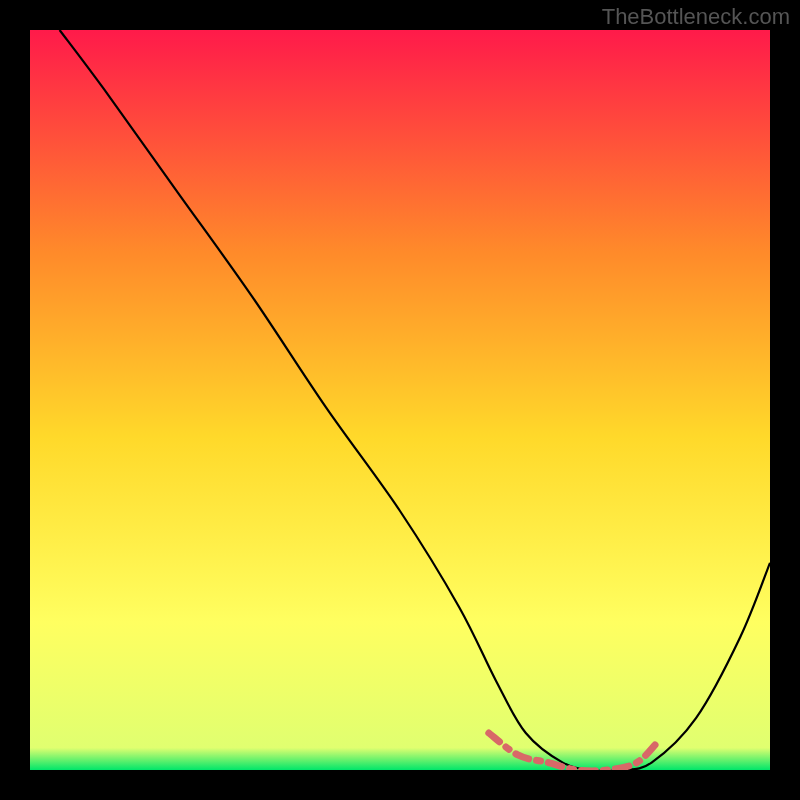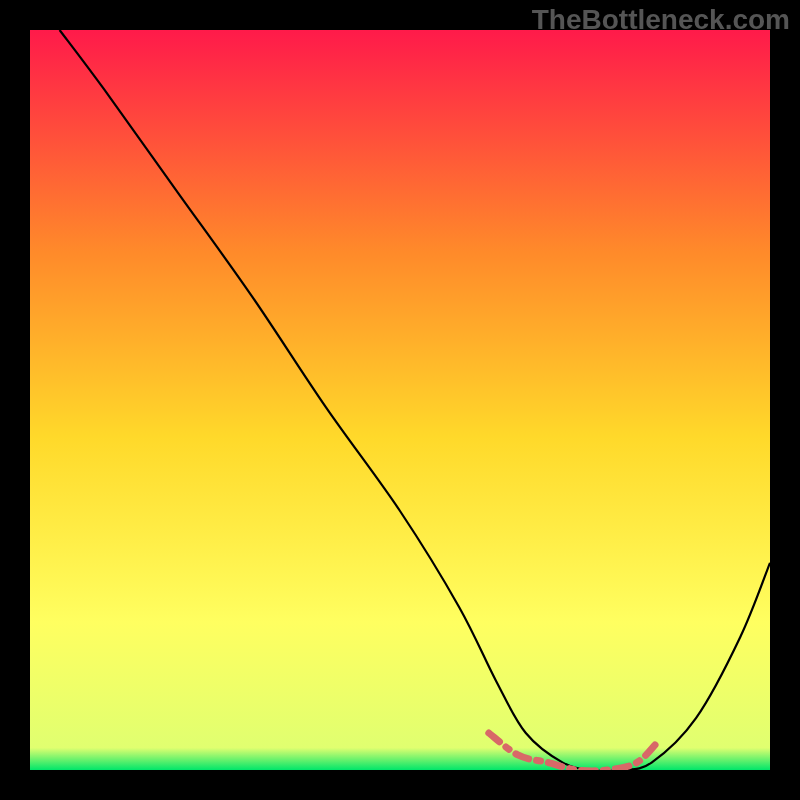--- a/index.html
+++ b/index.html
@@ -9,22 +9,22 @@
     width: 800px;
     height: 800px;
     position: relative;
     font-family: Arial, sans-serif;
   }
   .watermark {
     position: absolute;
     top: 4px;
     right: 10px;
     color: #555;
-    font-size: 28px;
-    font-weight: 700;
+    font-size: 22px;
+    font-weight: 400;
     z-index: 10;
   }
   .plot-area {
     position: absolute;
     top: 30px;
     left: 30px;
     width: 740px;
     height: 740px;
   }
   svg {

